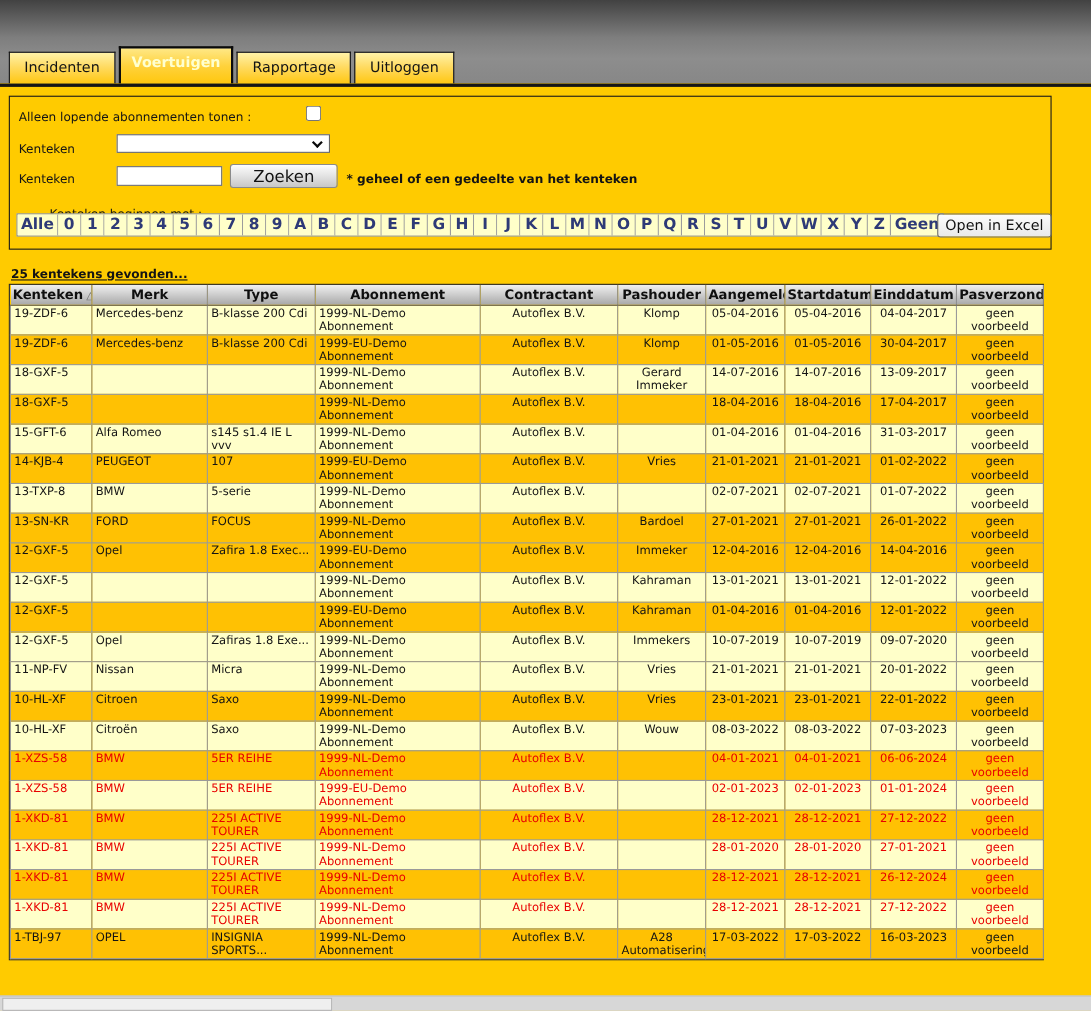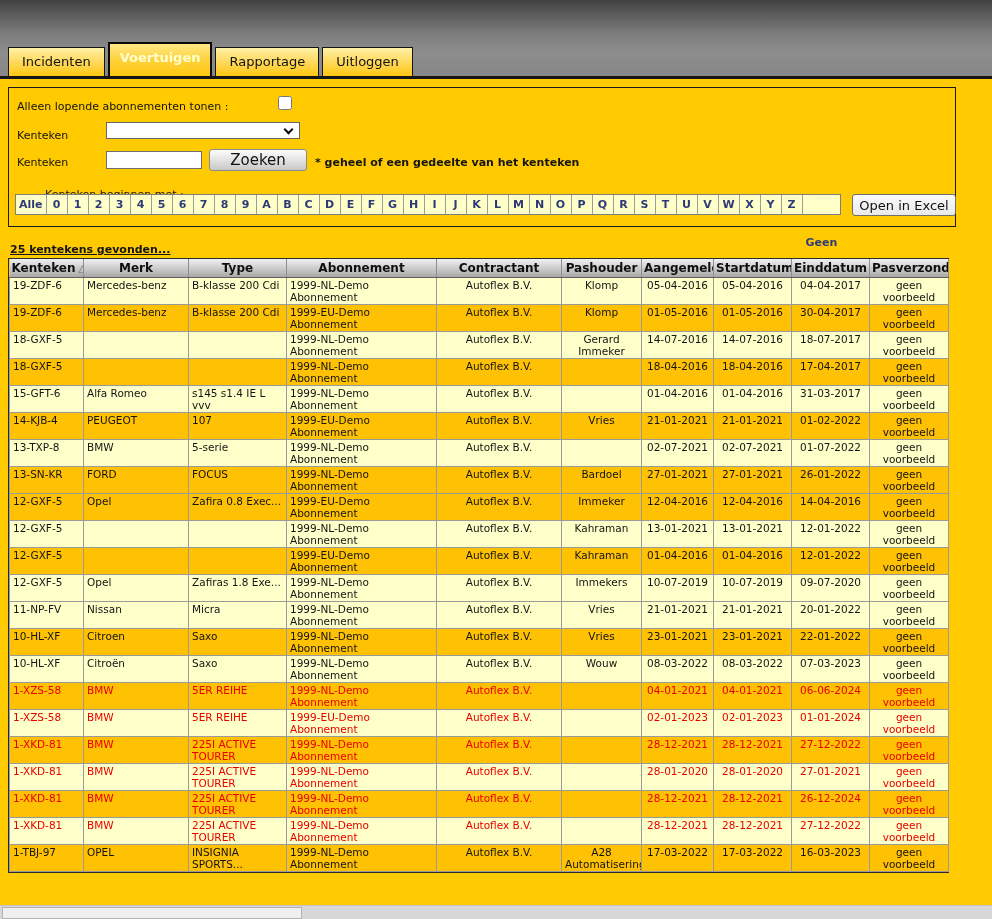--- a/index.html
+++ b/index.html
@@ -62,24 +62,24 @@
     font-family:"DejaVu Sans","Liberation Sans",sans-serif;
   }
   .hint { position:absolute; left:306px; top:68px; font-size:11px; font-weight:bold; color:#141414; }
   
   .letterbar {
     position:absolute; left:6px; top:106px; display:flex; height:21px;
     border:1px solid #7E7E7E; background:#FFFFC9;
   }
   .letter {
     min-width:21px; padding:0 3px; text-align:center; line-height:19px;
-    font-size:11px; font-weight:bold; color:#2E3A77;
+    font-size:14px; font-weight:bold; color:#2E3A77;
     border-right:1px solid #9C9C9C; background:#FFFFC9; cursor:pointer; white-space:nowrap;
   }
-  .letter:last-child { border-right:none;margin-top:38px; }
+  .letter:last-child { border-right:none; }
   .btn-excel {
     position:absolute; left:843px; top:106px; width:104px; height:22px;
     background:linear-gradient(#FCFCFC,#E9E9E9);
     border:1px solid #6E6E6E; border-radius:3px;
     font-size:13px; color:#111; cursor:pointer; text-align:center;
     font-family:"DejaVu Sans","Liberation Sans",sans-serif;
   }
   
   .count {
     position:absolute; left:10px; top:164px;
@@ -237,21 +237,21 @@
           </tr>
           <tr class="even">
             <td class="c0">18-GXF-5</td>
             <td class="c1"></td>
             <td class="c2"></td>
             <td class="c3">1999-NL-Demo Abonnement</td>
             <td class="c4">Autoflex B.V.</td>
             <td class="c5">Gerard Immeker</td>
             <td class="c6">14-07-2016</td>
             <td class="c7">14-07-2016</td>
-            <td class="c8">18-07-2017</td>
+            <td class="c8">13-09-2017</td>
             <td class="c9">geen voorbeeld</td>
           </tr>
           <tr class="odd">
             <td class="c0">18-GXF-5</td>
             <td class="c1"></td>
             <td class="c2"></td>
             <td class="c3">1999-NL-Demo Abonnement</td>
             <td class="c4">Autoflex B.V.</td>
             <td class="c5"></td>
             <td class="c6">18-04-2016</td>
@@ -303,21 +303,21 @@
             <td class="c4">Autoflex B.V.</td>
             <td class="c5">Bardoel</td>
             <td class="c6">27-01-2021</td>
             <td class="c7">27-01-2021</td>
             <td class="c8">26-01-2022</td>
             <td class="c9">geen voorbeeld</td>
           </tr>
           <tr class="odd">
             <td class="c0">12-GXF-5</td>
             <td class="c1">Opel</td>
-            <td class="c2">Zafira 0.8 Exec...</td>
+            <td class="c2">Zafira 1.8 Exec...</td>
             <td class="c3">1999-EU-Demo Abonnement</td>
             <td class="c4">Autoflex B.V.</td>
             <td class="c5">Immeker</td>
             <td class="c6">12-04-2016</td>
             <td class="c7">12-04-2016</td>
             <td class="c8">14-04-2016</td>
             <td class="c9">geen voorbeeld</td>
           </tr>
           <tr class="even">
             <td class="c0">12-GXF-5</td>

